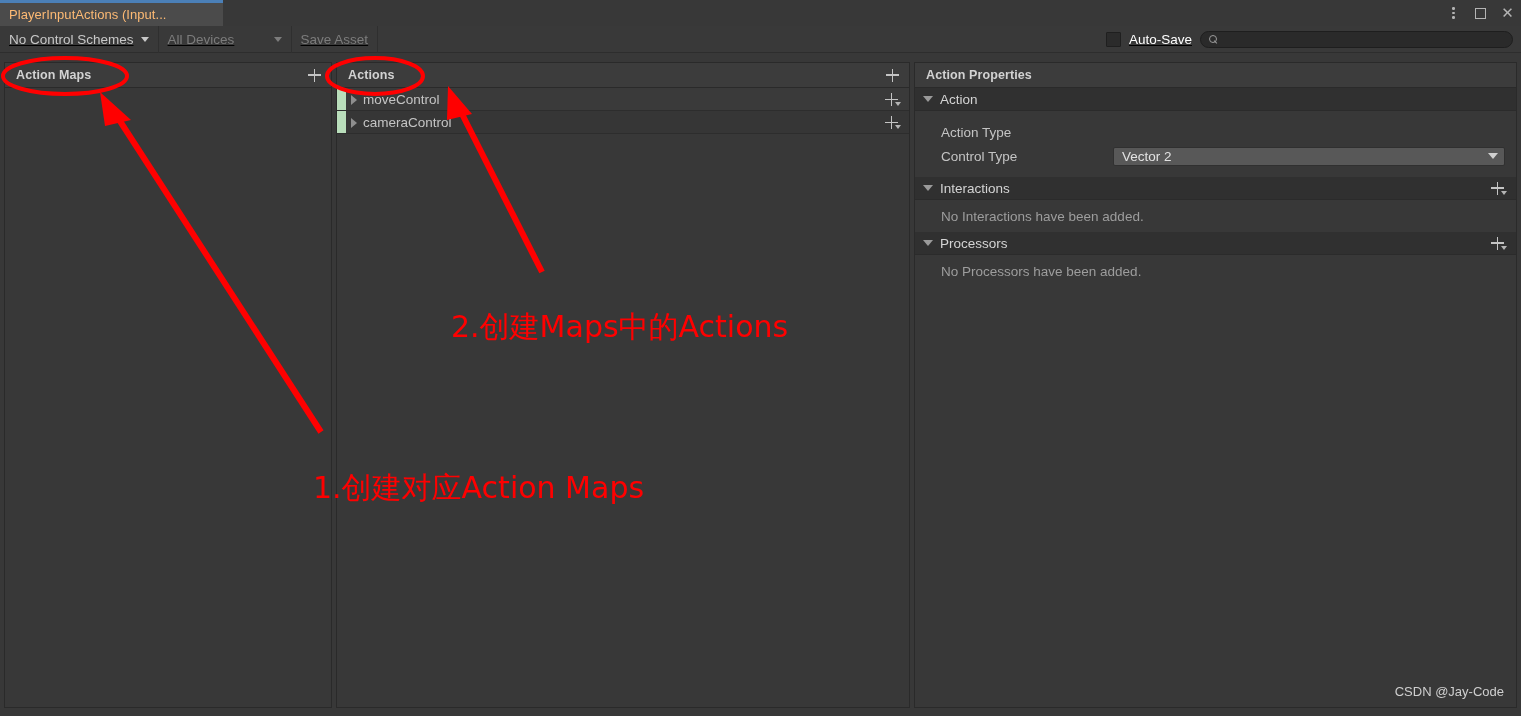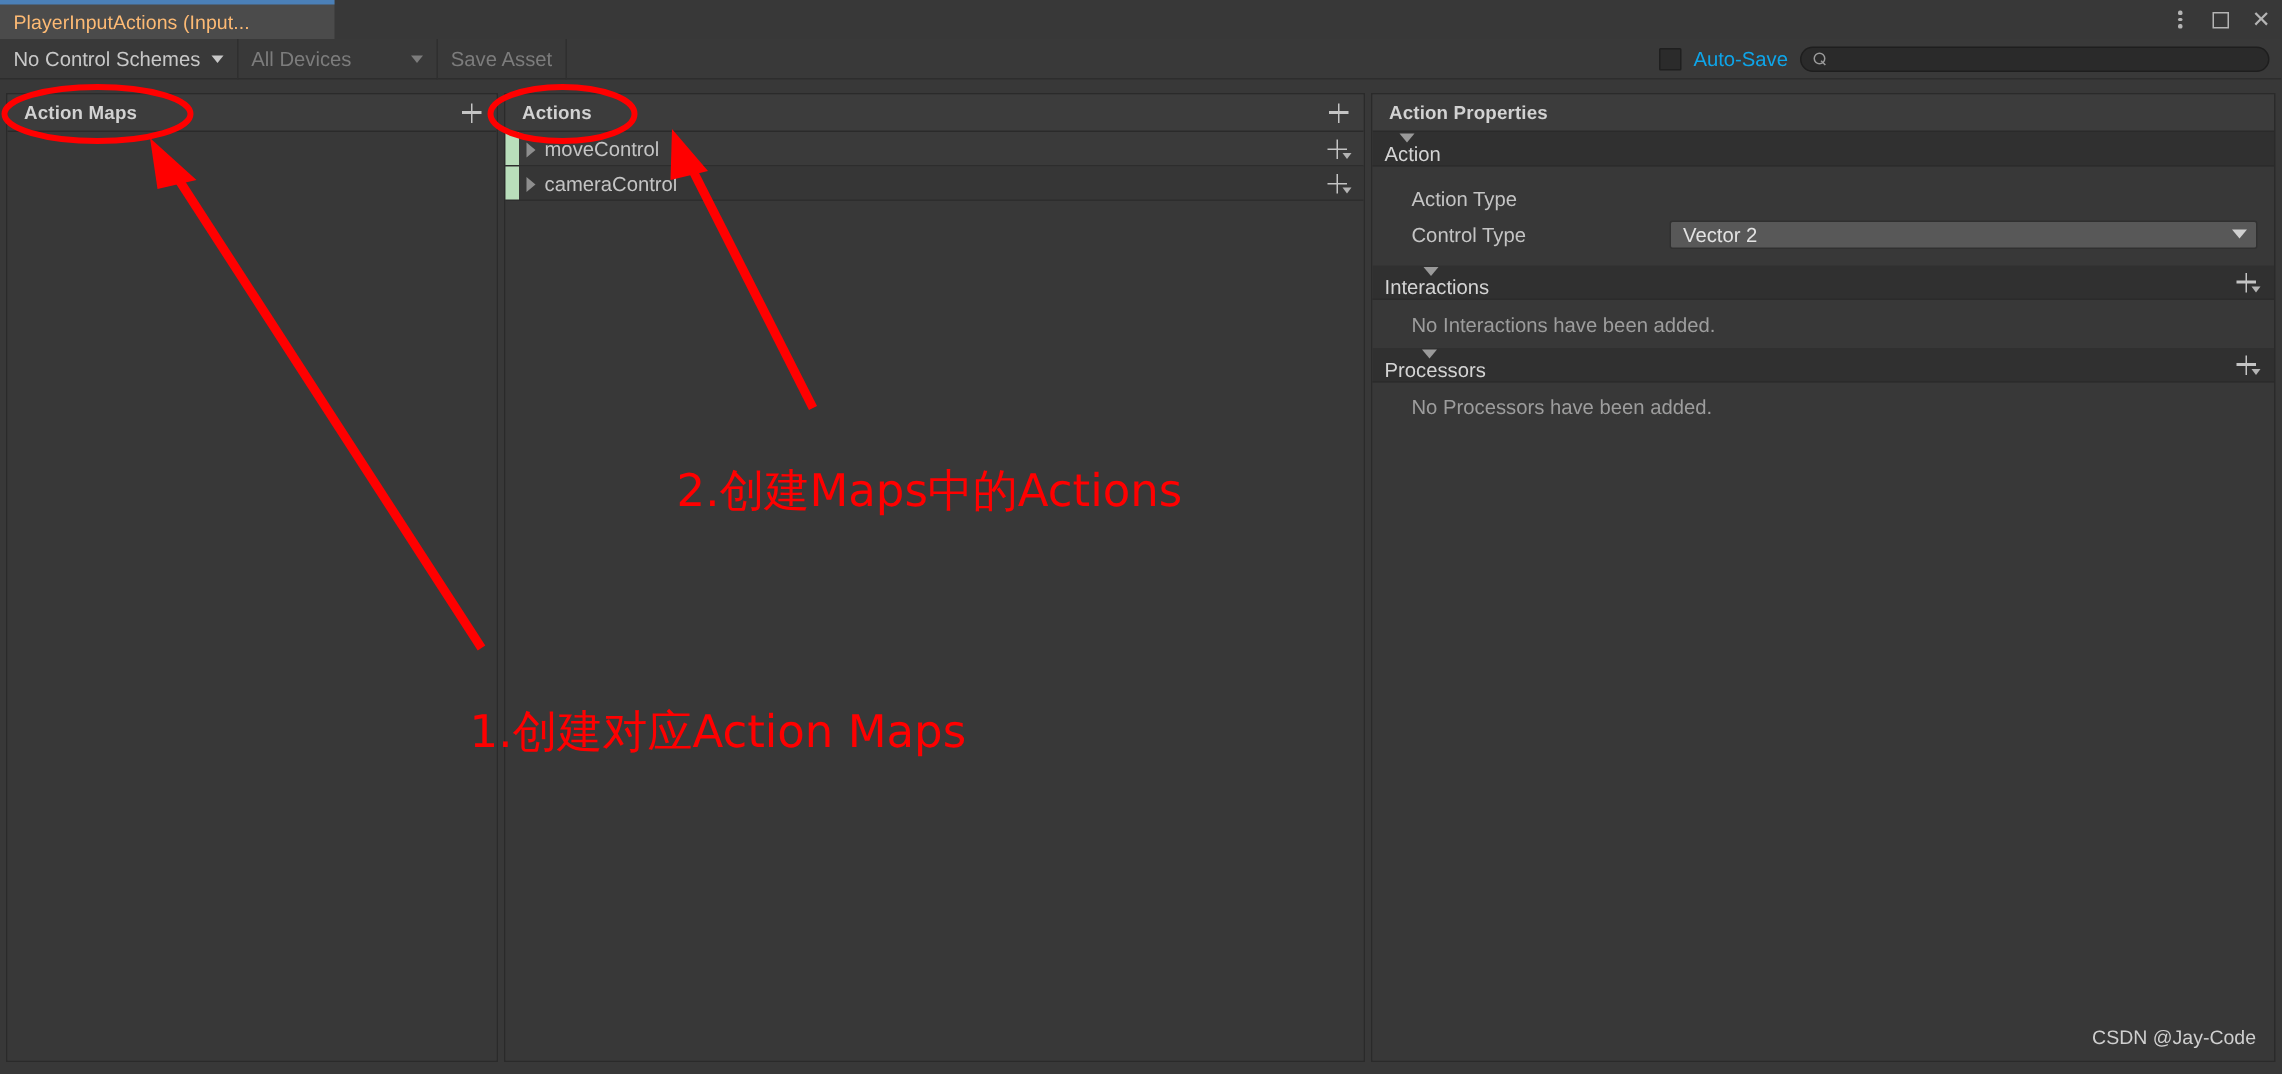--- a/index.html
+++ b/index.html
@@ -39,21 +39,21 @@
   .dots { display: flex; flex-direction: column; gap: 2px; align-items: center; }
   .dots i { display: block; width: 2.5px; height: 2.5px; background: #b4b4b4; border-radius: 50%; }
   .sq { width: 11px; height: 11px; border: 1.6px solid #b4b4b4; }
   .xg { font-size: 15px; line-height: 1; color: #b4b4b4; font-family: "DejaVu Sans", sans-serif; }
 
   
   .toolbar {
     position: absolute; left: 0; top: 26px; width: 1521px; height: 27px;
     background: #393939;
     border-bottom: 1px solid #2d2d2d;
-    display: flex; align-items: center;
+    display: flex; align-items: center; text-decoration: underline;
   }
   .tb-item {
     height: 27px; display: flex; align-items: center;
     padding: 0 9px;
     font-size: 13.5px; color: #c8c8c8;
     border-right: 1px solid #2f2f2f;
     white-space: nowrap;
   }
   .tb-item.dim { color: #7c7c7c; }
   .tb-caret {
@@ -66,21 +66,21 @@
   .tb-caret.dim { border-top-color: #7c7c7c; }
   .tb-devices { width: 133px; justify-content: space-between; }
   .tb-spacer { flex: 1; }
   .autosave-wrap { display: flex; align-items: center; gap: 8px; padding-right: 8px; }
   .checkbox {
     width: 15px; height: 15px;
     background: #2b2b2b;
     border: 1px solid #1f1f1f;
     border-radius: 1px;
   }
-  .autosave-label { font-size: 13.5px; color: #0ea5e9; }
+  .autosave-label { font-size: 13.5px; color: #ffffff; }
   .searchbox {
     width: 313px; height: 17px;
     background: #2a2a2a;
     border: 1px solid #1e1e1e;
     border-radius: 9px;
     display: flex; align-items: center;
     padding-left: 8px;
     margin-right: 8px;
   }
   .search-ico {
@@ -182,21 +182,21 @@
     justify-content: space-between;
     padding-right: 7px;
   }
   .sec-caret {
     width: 0; height: 0; margin-right: 7px;
     border-left: 5px solid transparent;
     border-right: 5px solid transparent;
     border-top: 6px solid #9a9a9a;
   }
   .section-title { font-size: 13.5px; color: #d4d4d4; }
-  .sec-left { display: flex; align-items: center; flex-direction: column; }
+  .sec-left { display: flex; align-items: center; }
   .field-row {
     height: 24px; display: flex; align-items: center;
     padding-left: 26px;
   }
   .field-label { font-size: 13.5px; color: #c4c4c4; width: 172px; }
   .dropdown {
     flex: 1; height: 19px; margin-right: 11px;
     background: #585858; border: 1px solid #303030; border-radius: 2px;
     display: flex; align-items: center; justify-content: space-between;
     padding: 0 6px 0 8px;

